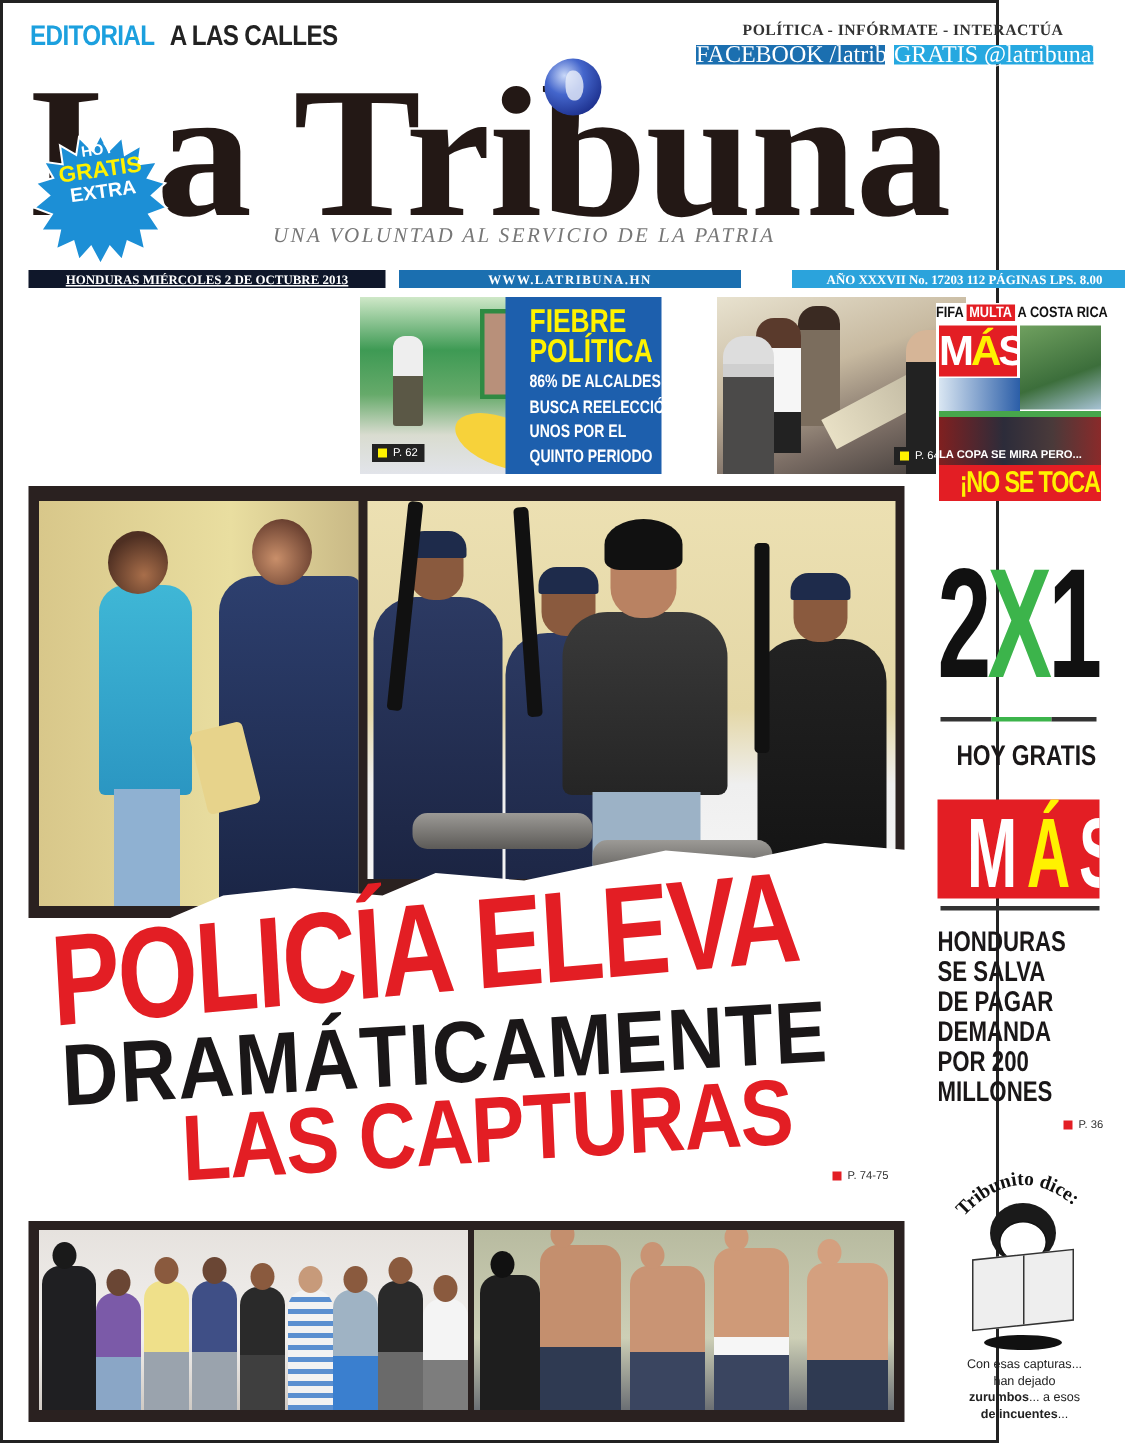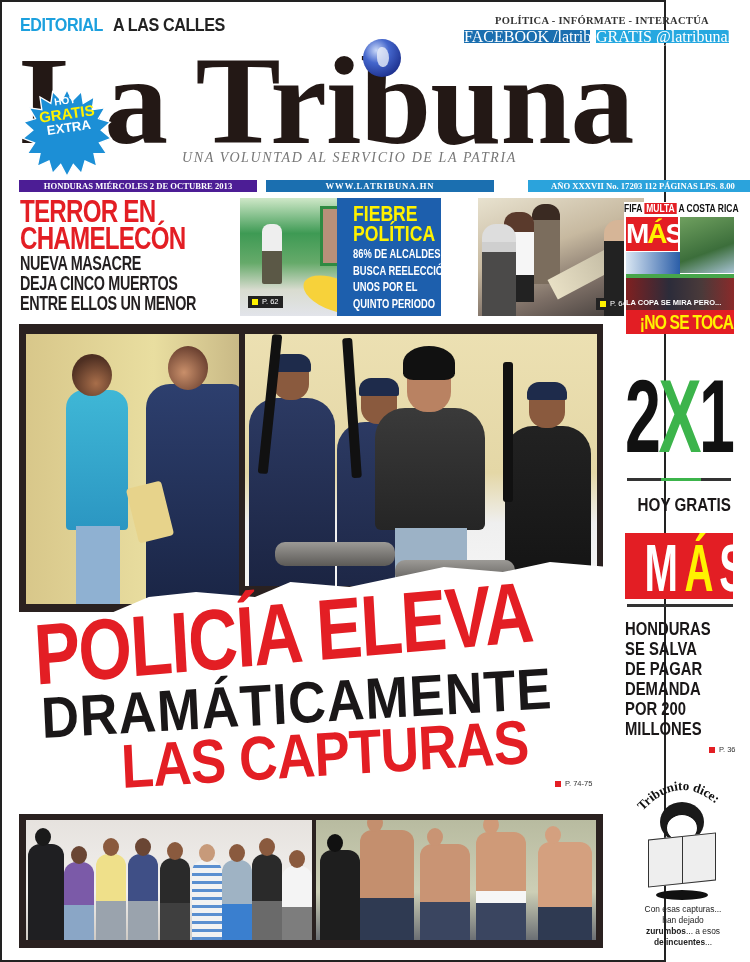--- a/index.html
+++ b/index.html
@@ -24,21 +24,21 @@
 
   
   .burst { position: absolute; left: 18px; top: 86px; width: 94px; height: 90px; }
   .burst-text { position: absolute; left: 18px; top: 94px; width: 94px; text-align: center; font-weight: 700; line-height: 1; transform: rotate(-8deg); }
   .burst-text .b1 { color: #fff; font-size: 10px; display: block; }
   .burst-text .b2 { color: #fff200; font-size: 15px; display: block; }
   .burst-text .b3 { color: #fff; font-size: 13px; display: block; }
 
   
   .info { position: absolute; top: 178px; height: 12px; color: #fff; font-family: "Liberation Serif", serif; font-weight: 700; font-size: 8.6px; line-height: 12px; text-align: center; white-space: nowrap; overflow: hidden; }
-  .info.date { left: 17px; width: 238px; background: #4c1d95; }
+  .info.date { left: 17px; width: 238px; background: #0f172a; text-decoration: underline; }
   .info.web { left: 264px; width: 228px; background: #1b6fb0; letter-spacing: 1px; }
   .info.issue { left: 526px; width: 230px; background: #2ba3dc; }
 
   
   .terror { position: absolute; left: 18px; top: 196px; width: 190px; }
   .terror h2 { color: #e31e24; font-weight: 700; font-size: 31px; line-height: 27px; letter-spacing: -1px; transform: scaleX(0.78); transform-origin: left; white-space: nowrap; }
   .terror p { color: #231f20; font-weight: 700; font-size: 20px; line-height: 17px; letter-spacing: -0.5px; transform: scaleX(0.72); transform-origin: left; white-space: nowrap; margin-top: 3px; }
 
   .photo { position: absolute; overflow: hidden; margin-left: 32px; }
   .ph-scene { left: 206px; top: 196px; width: 122px; height: 118px; background: linear-gradient(180deg, #cfe8c8 0%, #3e9a54 30%, #66aa6a 55%, #d9dcd0 78%, #e2e4ea 100%); }
@@ -162,27 +162,20 @@
     <span class="b2">GRATIS</span>
     <span class="b3">EXTRA</span>
   </div>
 
   <div class="tagline">UNA VOLUNTAD AL SERVICIO DE LA PATRIA</div>
 
   <div class="info date">HONDURAS MIÉRCOLES 2 DE OCTUBRE 2013</div>
   <div class="info web">WWW.LATRIBUNA.HN</div>
   <div class="info issue">AÑO XXXVII No. 17203 112 PÁGINAS LPS. 8.00</div>
 
-  <div class="terror">
-    <h2>TERROR EN</h2>
-    <h2>CHAMELECÓN</h2>
-    <p>NUEVA MASACRE</p>
-    <p>DEJA CINCO MUERTOS</p>
-    <p>ENTRE ELLOS UN MENOR</p>
-  </div>
   <div class="photo ph-scene">
     <div class="door"></div>
     <div class="man"></div>
     <div class="blob"></div>
     <div class="pg-tag" style="left:8px; top:98px;">P. 62</div>
   </div>
 
   <div class="fiebre">
     <h3>FIEBRE</h3>
     <h3>POLÍTICA</h3>

